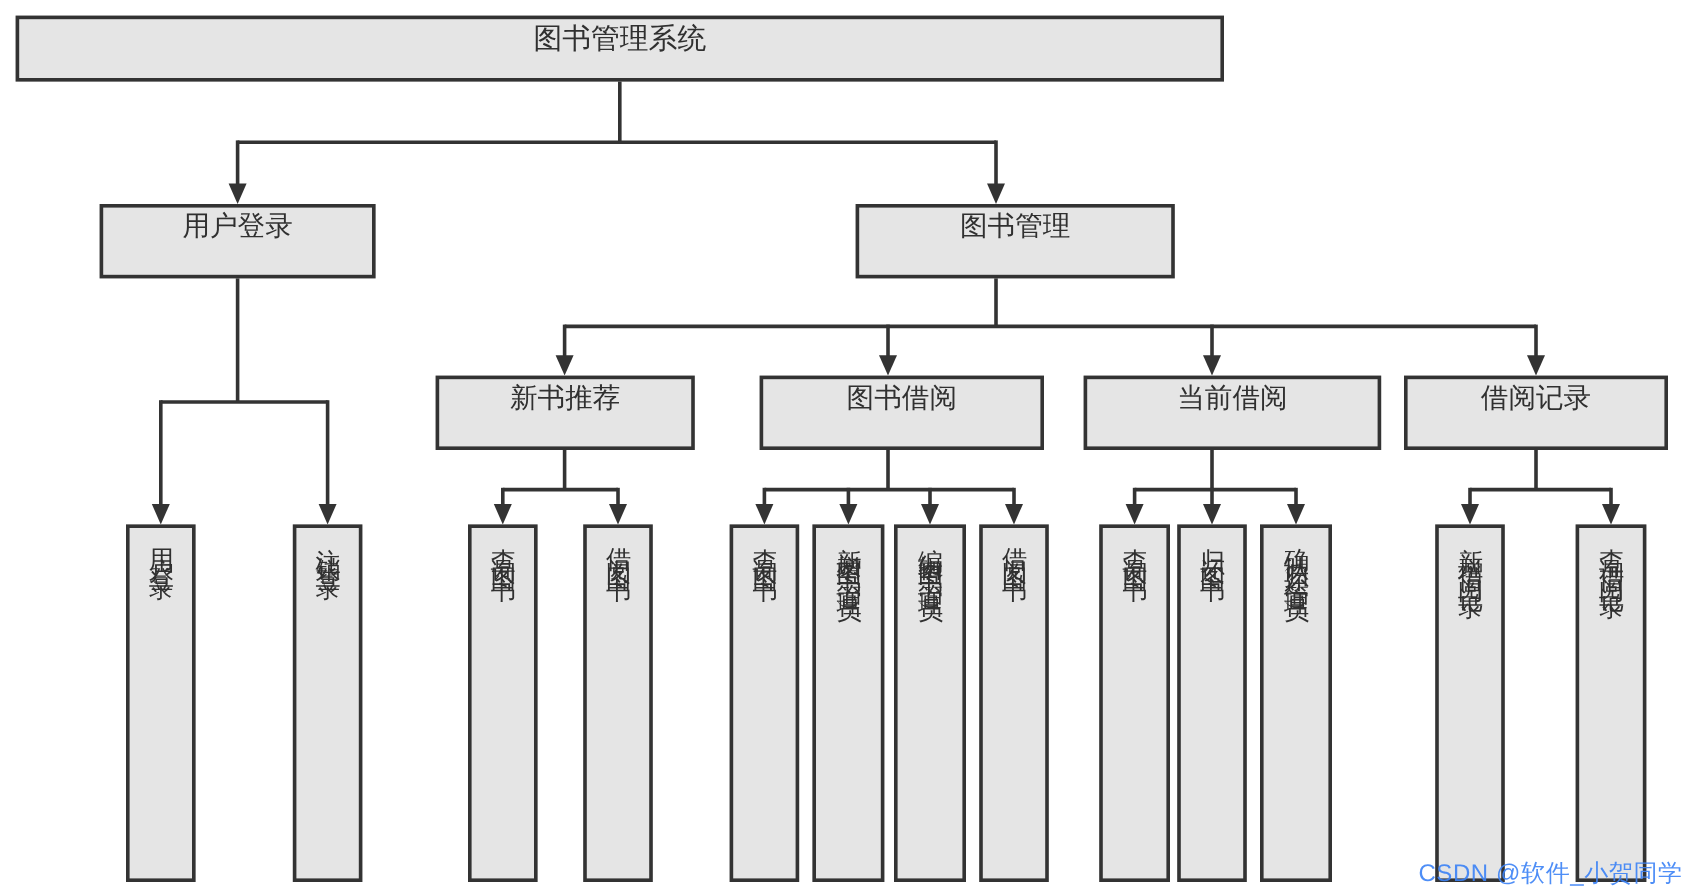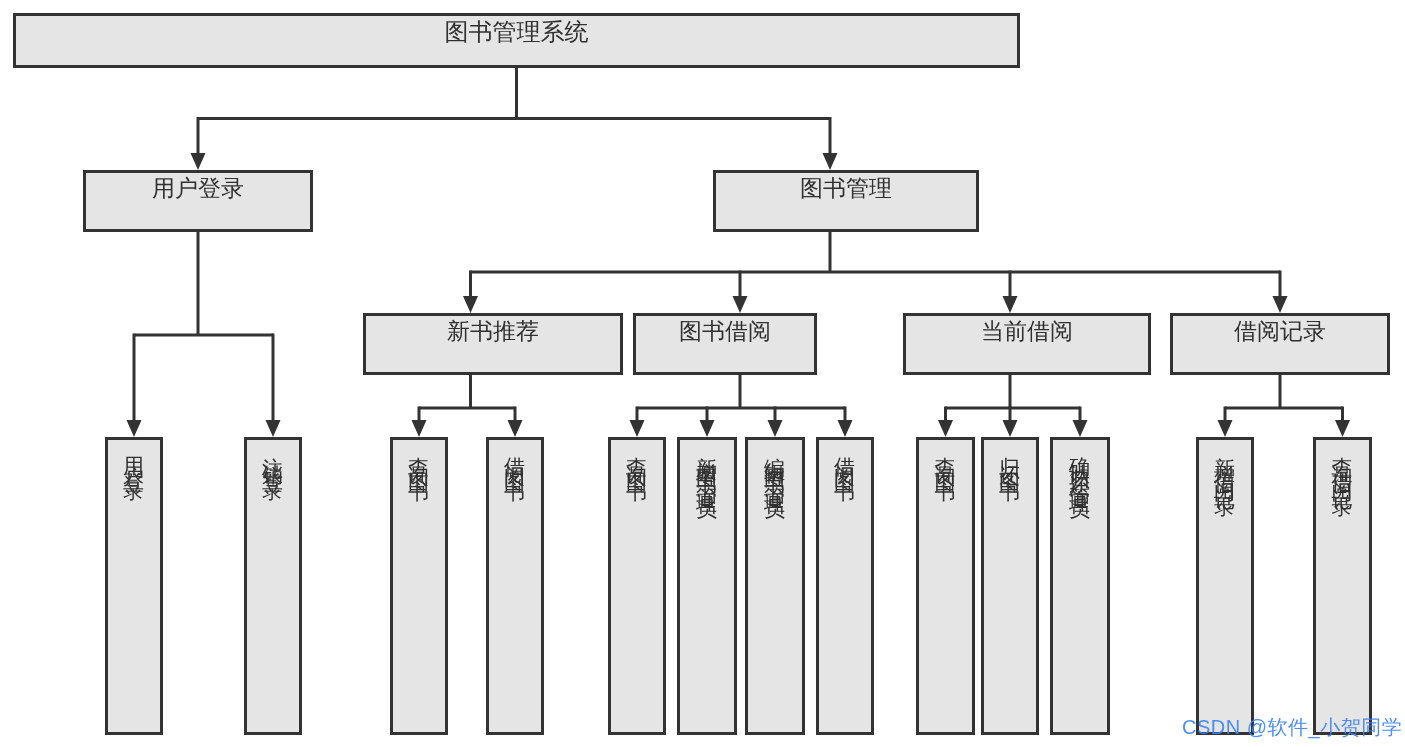--- a/index.html
+++ b/index.html
@@ -134,24 +134,24 @@
     <span>图书管理系统</span>
   </div>
 
   <div class="node lvl2" style="left:83px; width:230px;">
     <span>用户登录</span>
   </div>
   <div class="node lvl2" style="left:713px; width:266px;">
     <span>图书管理</span>
   </div>
 
-  <div class="node lvl3" style="left:363px; width:260px;">
+  <div class="node lvl3" style="left:363px; width:216px;">
     <span>新书推荐</span>
   </div>
-  <div class="node lvl3" style="left:633px; width:184px;">
+  <div class="node lvl3" style="left:633px; width:237px;">
     <span>图书借阅</span>
   </div>
   <div class="node lvl3" style="left:903px; width:248px;">
     <span>当前借阅</span>
   </div>
   <div class="node lvl3" style="left:1170px; width:220px;">
     <span>借阅记录</span>
   </div>
 
   <div class="node leaf" style="left:105px; width:58px;">

